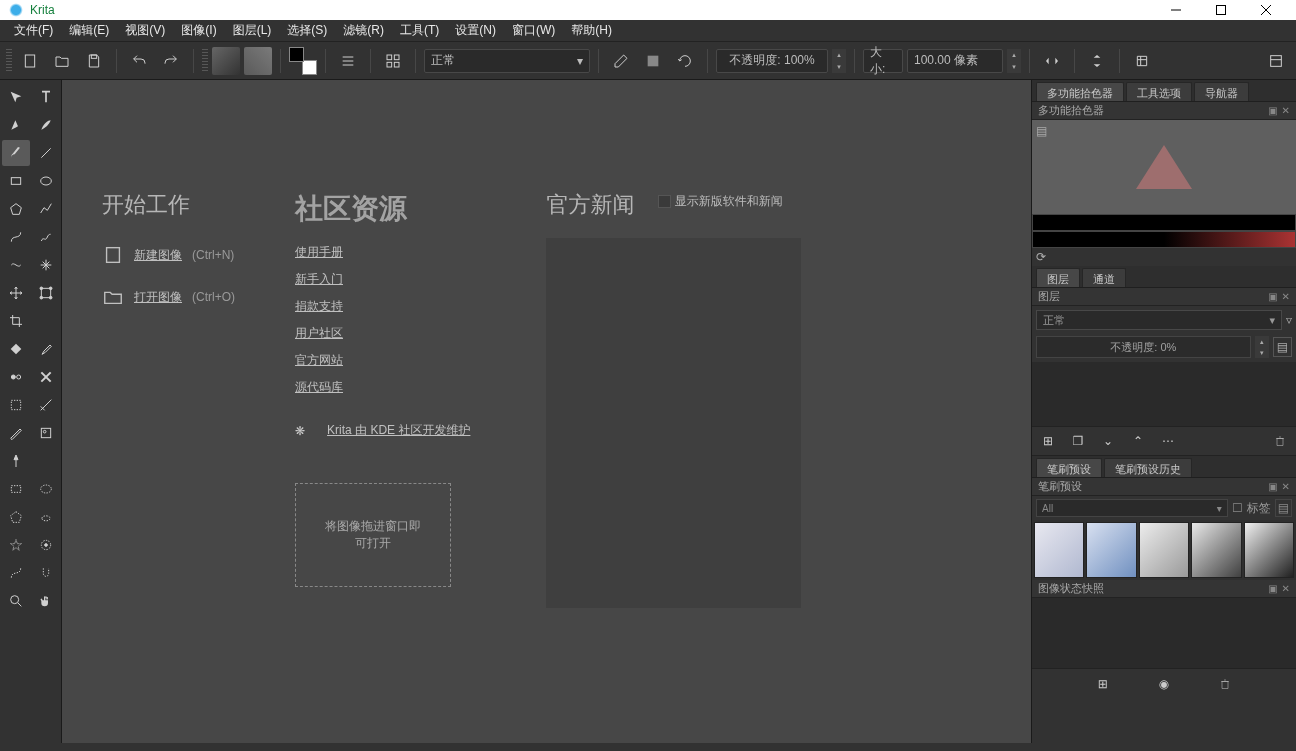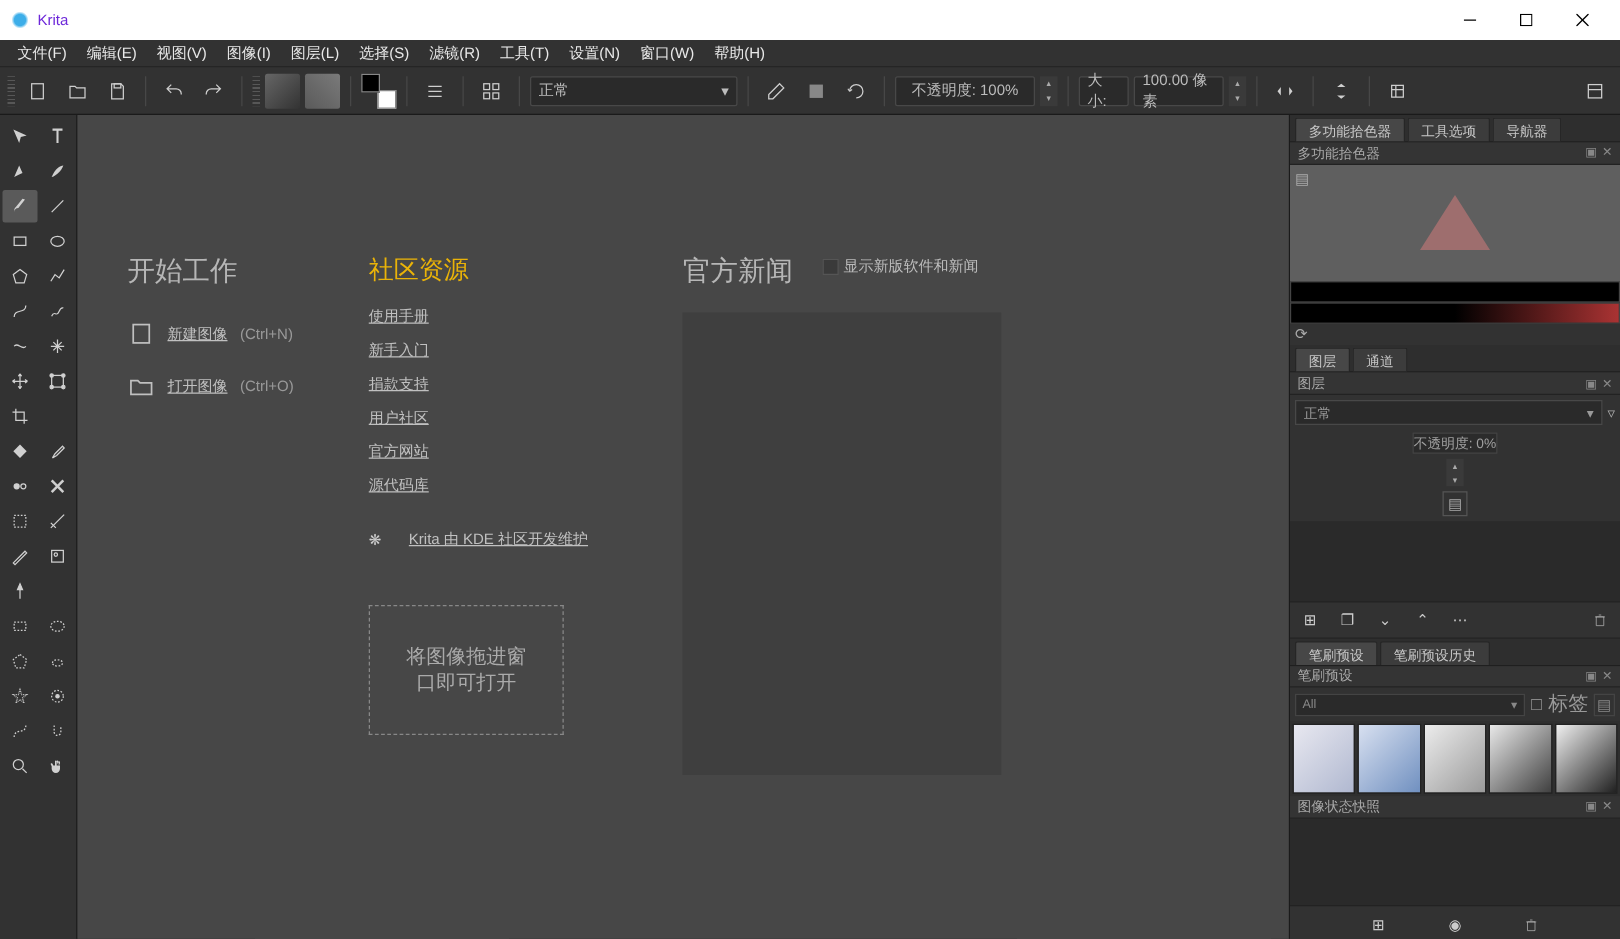--- a/index.html
+++ b/index.html
@@ -1,17 +1,17 @@
 <!DOCTYPE html>
 <html><head>
 <meta charset="utf-8">
 <style>
 * { margin: 0; padding: 0; box-sizing: border-box; font-family: "Microsoft YaHei", sans-serif; }
 body { background: #323232; width: 1296px; height: 751px; overflow: hidden; color: #cacaca; font-size: 12px; }
-.titlebar { height: 32px; background: #fff; display: flex; align-items: center; padding: 0 8px; color: #6d28d9; }
+.titlebar { height: 20px; background: #fff; display: flex; align-items: center; padding: 0 8px; color: #15803d; }
 .titlebar .logo { width: 16px; height: 16px; margin-right: 6px; background: radial-gradient(circle, #3daee9 40%, #fff 60%); border-radius: 50%; }
 .titlebar .title { font-size: 12px; flex: 1; }
 .titlebar .winbtn { width: 45px; height: 28px; display: flex; align-items: center; justify-content: center; cursor: pointer; }
 .titlebar .winbtn svg { width: 10px; height: 10px; }
 .menubar { height: 22px; background: #323232; display: flex; align-items: center; padding: 0 8px; gap: 4px; border-bottom: 1px solid #222; }
 .menubar span { padding: 2px 6px; color: #e8e8e8; font-size: 12px; cursor: pointer; }
 .toolbar { height: 38px; background: #323232; display: flex; align-items: center; padding: 0 6px; border-bottom: 1px solid #1a1a1a; gap: 4px; }
 .tb-sep { width: 1px; height: 24px; background: #474747; margin: 0 4px; }
 .tb-drag { width: 6px; height: 24px; background: repeating-linear-gradient(to bottom, #575757 0, #575757 1px, transparent 1px, transparent 3px); }
 .tb-btn { width: 28px; height: 28px; display: flex; align-items: center; justify-content: center; border: 1px solid transparent; border-radius: 2px; cursor: pointer; color: #cfcfcf; }
@@ -27,44 +27,44 @@
 .toolbox { width: 62px; background: #323232; border-right: 1px solid #1a1a1a; padding: 4px 2px; }
 .toolbox-grid { display: grid; grid-template-columns: 1fr 1fr; gap: 2px;}
 .toolbox-grid .tool { width: 28px; height: 26px; display: flex; align-items: center; justify-content: center; cursor: pointer; color: #d0d0d0; border-radius: 2px; }
 .toolbox-grid .tool.selected { background: #5a5a5a; }
 .canvas-area { flex: 1; background: #474747; position: relative; display:flex; gap:60px; padding: 110px 40px 40px 40px;}
 .start-col h2 { font-size: 22px; font-weight: 300; color: #b6b6b6; margin-bottom: 24px; }
 .start-item { display: flex; align-items: center; gap: 10px; margin-bottom: 20px; color: #c0c0c0;}
 .start-item .icon { width: 22px; height: 22px; display:flex; align-items:center; justify-content:center;}
 .start-item .link { text-decoration: underline; cursor:pointer;}
 .start-item .shortcut { color:#999;}
-.community-col h2 { font-size: 20px; font-weight: 400; color: #eab308; margin-bottom: 16px; }
+.community-col h2 { font-size: 28px; font-weight: 700; color: #a3a3a3; margin-bottom: 16px; }
 .community-col .clink { display: block; text-decoration: underline; color:#c0c0c0; margin-bottom: 10px; cursor:pointer; font-size:12px;}
-.drop-zone { margin-top: 28px; width: 156px; height: 104px; border: 1px dashed #888; display:flex; align-items:center; justify-content:center; text-align:center; color:#aaa; font-size:16px; padding: 0 28px;}
+.drop-zone { margin-top: 28px; width: 156px; height: 104px; border: 1px dashed #888; display:flex; align-items:center; justify-content:center; text-align:center; color:#aaa; font-size:12px; padding: 0 28px;}
 .news-col h2 { font-size: 22px; font-weight: 300; color: #b6b6b6; margin-bottom: 0; display:inline-block;}
 .news-check { display:inline-flex; align-items:center; gap:4px; margin-left:20px; color:#bbb; font-size:12px; vertical-align: 4px;}
 .news-check .cb { width:13px; height:13px; background:#3a3a3a; border:1px solid #555;}
 .news-box { width: 255px; height: 370px; background: #3f3f3f; margin-top: 18px; }
 .rightpanel { width: 265px; background: #323232; display: flex; flex-direction: column; border-left: 1px solid #1a1a1a;}
 .tabs { display: flex; background: #2e2e2e; border-bottom: 1px solid #1f1f1f; height: 22px; padding: 2px 4px 0; gap: 0;}
 .tab { padding: 3px 10px; font-size: 11px; color:#c8c8c8; background:#3c3c3c; border: 1px solid #262626; border-bottom:none; border-radius: 2px 2px 0 0; margin-right:2px; cursor:pointer;}
 .tab.active { background:#474747; }
 .panel-title { height: 18px; background: #343434; display: flex; align-items: center; padding: 0 6px; font-size: 11px; color:#a8a8a8; border-bottom: 1px solid #222; justify-content: space-between;}
 .panel-title .controls { display:flex; gap:4px;}
 .panel-title .controls span { cursor:pointer; color:#888; font-size:10px;}
 .color-wheel { height: 94px; background: #5f5f5f; display:flex; align-items:center; justify-content:center; position: relative;}
 .color-wheel .triangle { width:0; height:0; border-left:28px solid transparent; border-right:28px solid transparent; border-bottom:44px solid; border-bottom-color:#888; filter: blur(0.4px);}
 .color-wheel .icon-btn { position:absolute; top:4px; left:4px; color:#aaa;}
 .color-bars { height: 34px; background:#2a2a2a; display:flex; flex-direction:column;}
 .color-bars .bar { flex:1; border:1px solid #444; display:flex;}
 .color-bars .bar .seg { flex:1; }
 .mini-btn-row {height: 18px; background:#323232; display:flex; align-items:center; padding: 0 4px;}
 .layer-controls { display:flex; align-items:center; padding: 4px 4px; gap:4px;}
 .layer-dropdown { flex:1; height:20px; background:#2a2a2a; border:1px solid #484848; font-size:11px; display:flex; align-items:center; padding:0 6px; color:#999; justify-content:space-between;}
-.layer-opacity { display:flex; align-items:center; padding: 2px 4px 4px; gap:4px;flex-direction:column;}
+.layer-opacity { display:flex; align-items:center; padding: 2px 4px 4px; gap:4px;}
 .layer-opacity .slider { flex:1; height:22px; background:#2b2b2b; border:1px solid #444; display:flex; align-items:center; justify-content:center; color:#a0a0a0; font-size:11px;}
 .layer-list { height: 64px; background:#2a2a2a; }
 .layer-toolbar { display:flex; align-items:center; padding: 4px 6px; gap:10px; border-top:1px solid #222; border-bottom:1px solid #222;}
 .layer-toolbar .btn { width:20px; height:20px; display:flex; align-items:center; justify-content:center; color:#ccc; cursor:pointer;}
 .layer-toolbar .spacer { flex:1; }
 .brush-presets { height: 60px; background: #2f2f2f; display:flex; padding:2px; gap:2px;}
 .brush-presets .preset { flex:1; background: linear-gradient(135deg, #ddd, #888); border:1px solid #222;}
 .brush-dropdown-row { display:flex; padding:3px 4px; gap:4px; align-items:center;}
 .brush-dropdown-row .dd{ flex:1; height:18px; background:#2a2a2a; border:1px solid #444; font-size:10px; display:flex; align-items:center; padding:0 5px; color:#888; justify-content:space-between;}
 .search-row { padding: 3px 6px; font-size:11px; color:#888;}
@@ -190,21 +190,21 @@
       </svg>
     </div>
   <div class="tb-sep"></div>
   <div class="tb-field" style="width:112px; justify-content:center;">不透明度: 100%</div>
   <div class="tb-spin">
       <div>▴</div>
       <div>▾</div>
     </div>
   <div class="tb-sep"></div>
   <div class="tb-field" style="width:40px">大小:</div>
-  <div class="tb-field" style="width:72px">100.00 像素</div>
+  <div class="tb-field" style="width:96px">100.00 像素</div>
   <div class="tb-spin">
       <div>▴</div>
       <div>▾</div>
     </div>
   <div class="tb-sep"></div>
   <div class="tb-btn">
       <svg class="icon" viewBox="0 0 24 24">
         <path d="M12 3v18M7 7l-4 5 4 5M17 7l4 5-4 5" fill="currentColor" stroke="none"></path>
       </svg>
     </div>
@@ -560,21 +560,21 @@
           <span>▣</span>
           <span>✕</span>
         </div>
     </div>
     <div class="brush-dropdown-row">
       <div class="dd">
           <span>All</span>
           <span>▾</span>
         </div>
       <span style="color:#888">☐</span>
-      <span style="color:#999;font-size:16px">标签</span>
+      <span style="color:#999;font-size:12px">标签</span>
       <span style="color:#888;border:1px solid #444;padding:1px 2px">▤</span>
     </div>
     <div class="brush-presets">
       <div class="preset" style="background:linear-gradient(135deg,#e8e8f0,#b0b8d0)"></div>
       <div class="preset" style="background:linear-gradient(135deg,#d8e0f0,#7090c0)"></div>
       <div class="preset" style="background:linear-gradient(135deg,#ececec,#9a9a9a)"></div>
       <div class="preset" style="background:linear-gradient(135deg,#e8e8e8,#404040)"></div>
       <div class="preset" style="background:linear-gradient(135deg,#f0f0f0,#202020)"></div>
     </div>
 

